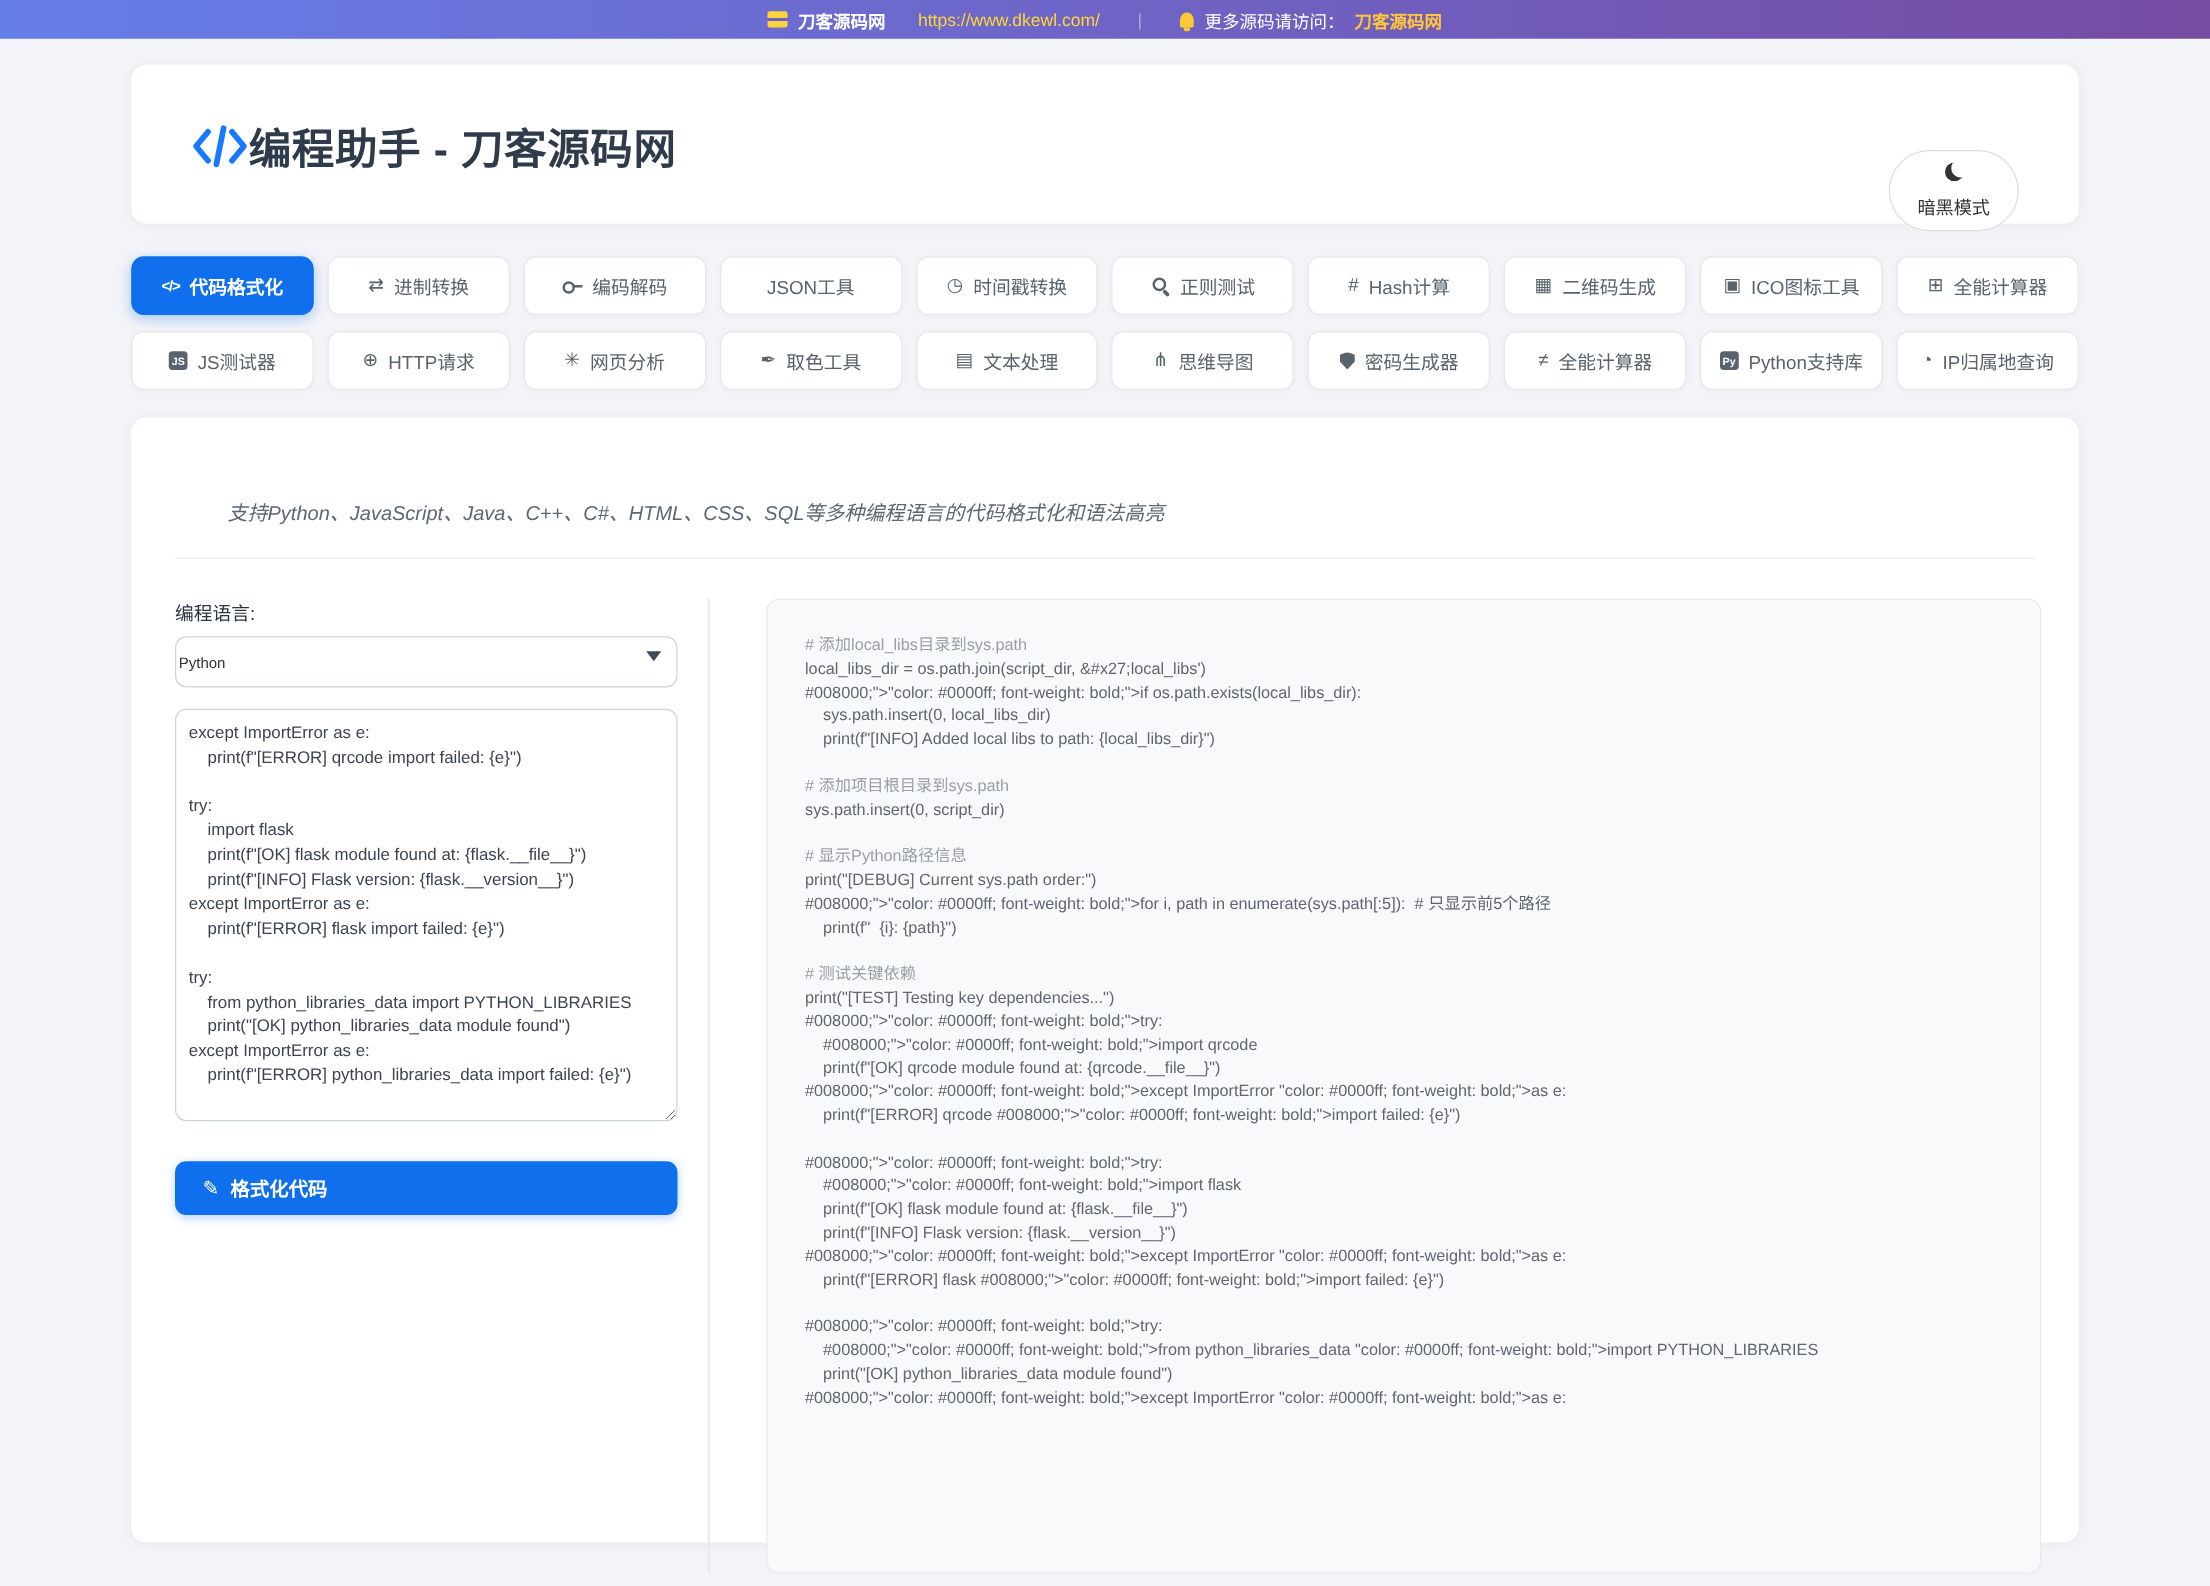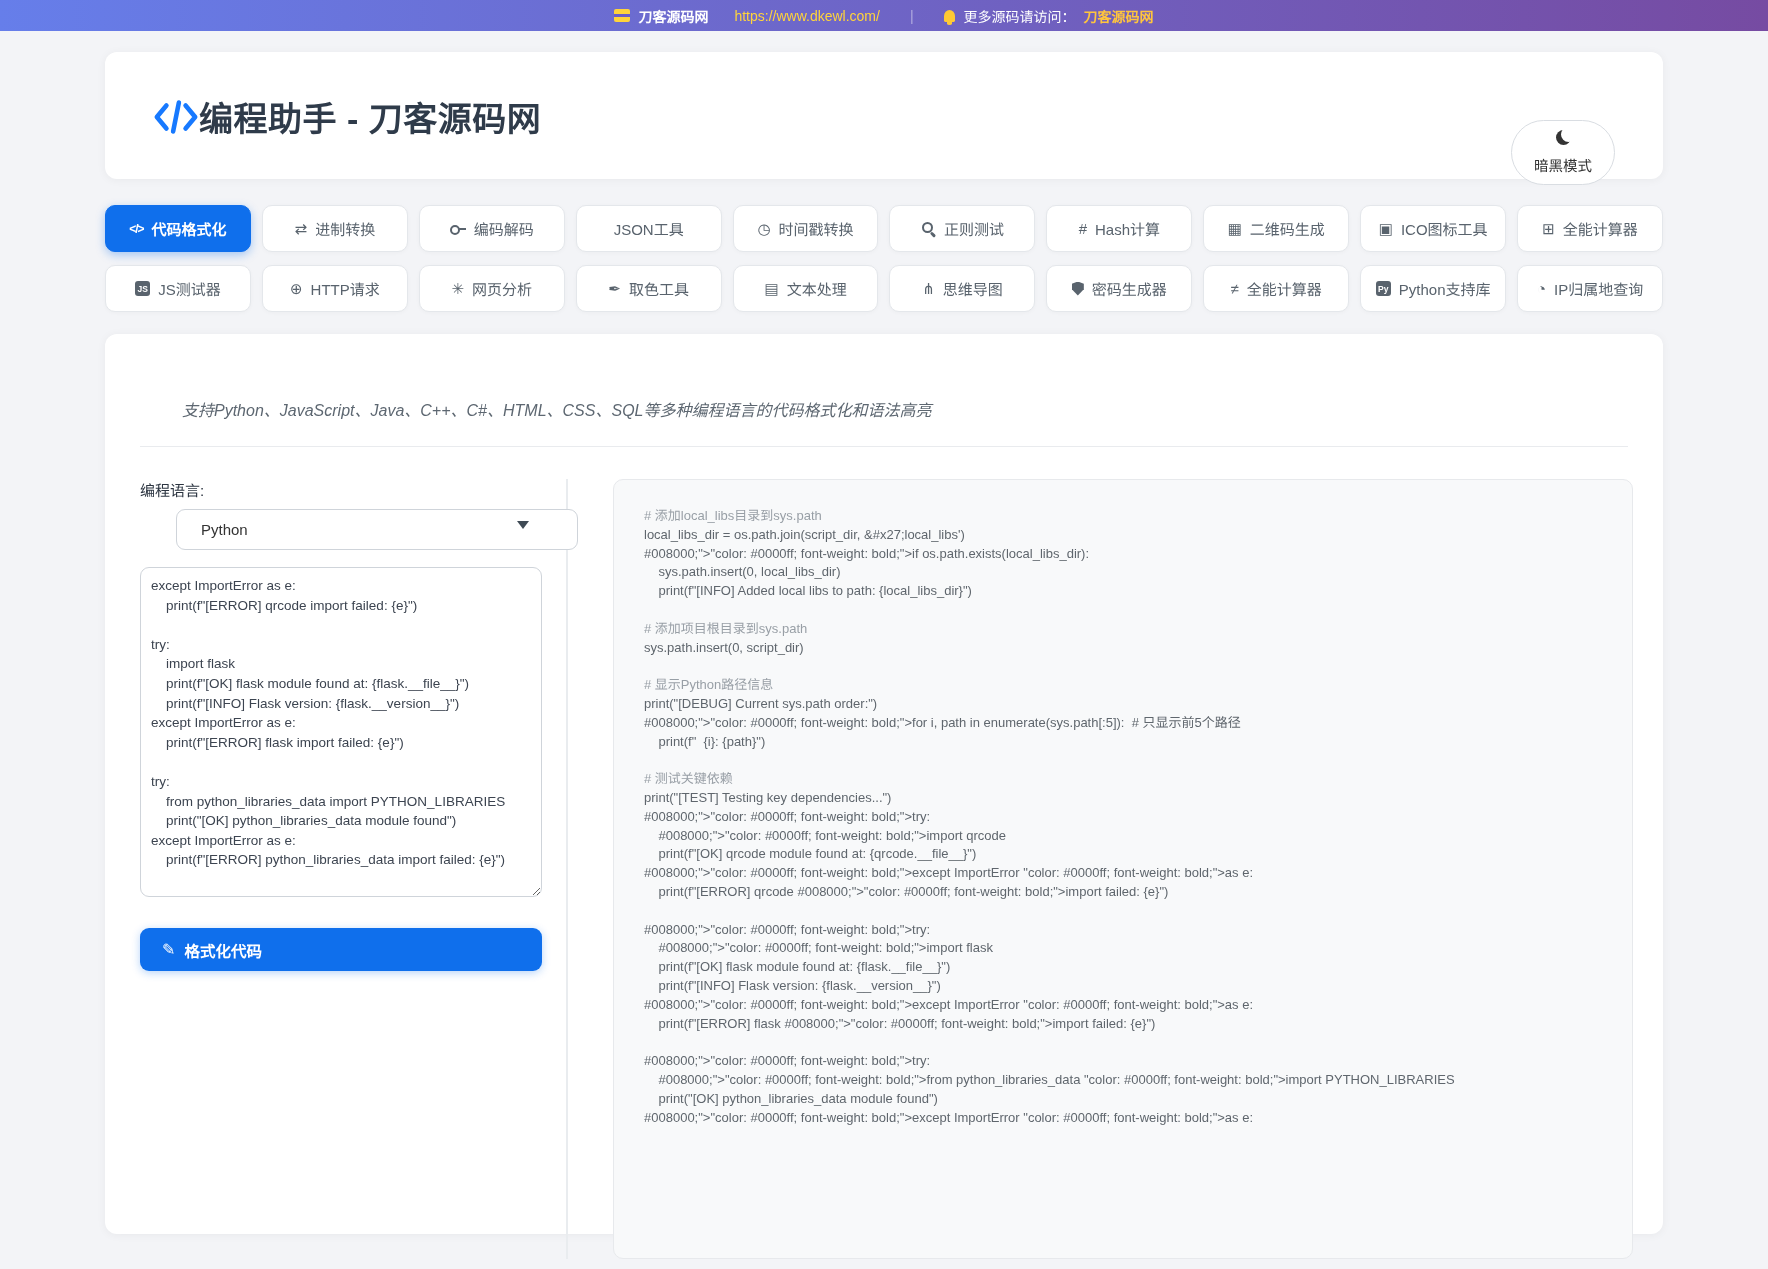--- a/index.html
+++ b/index.html
@@ -67,21 +67,21 @@
   .section-sub{margin:29px 35px 0 77px;font-size:16px;color:#5d6771;font-style:italic;}
   .section-divider{margin:25px 35px 0;border-top:1px solid #e9ebee;}
   .content-row{display:flex;align-items:flex-start;padding:32px 30px 0 35px;}
   .col-left{width:402px;flex:none;}
   .col-divider{width:2px;align-self:stretch;min-height:710px;background:#e9ecef;margin-left:24px;}
   .col-right{flex:1;margin-left:45px;}
 
   .field-label{font-size:15px;color:#2b3440;margin-bottom:9px;}
   .select-wrap{position:relative;margin-bottom:17px;}
   .select-wrap select{width:100%;height:41px;border:1px solid #cfd4da;border-radius:9px;background:#fff;
-    font-size:15px;color:#333;padding:0 24px;appearance:none;-webkit-appearance:none;font-family:inherit;margin-left:36px;}
+    font-size:12px;color:#333;padding:0 2px;appearance:none;-webkit-appearance:none;font-family:inherit;}
   .select-arrow{position:absolute;right:13px;top:12px;width:0;height:0;pointer-events:none;
     border-left:6px solid transparent;border-right:6px solid transparent;border-top:8px solid #3f4a55;}
   .code-input{width:100%;height:330px;border:1px solid #cfd4da;border-radius:9px;background:#fff;
     font-family:"Liberation Sans","DejaVu Sans",sans-serif;font-size:13.5px;line-height:19.6px;color:#3c4450;
     padding:8px 10px;resize:vertical;overflow-y:scroll;outline:none;}
   .code-input::-webkit-scrollbar{width:10px;}
   .code-input::-webkit-scrollbar-track{background:#fafbfc;border-radius:8px;}
   .code-input::-webkit-scrollbar-thumb{background:#c2c8cf;border-radius:8px;}
   .format-btn{margin-top:27px;width:100%;height:43px;background:var(--accent);border:none;border-radius:9px;
     color:#fff;font-size:15.5px;font-weight:700;display:flex;align-items:center;gap:9px;

